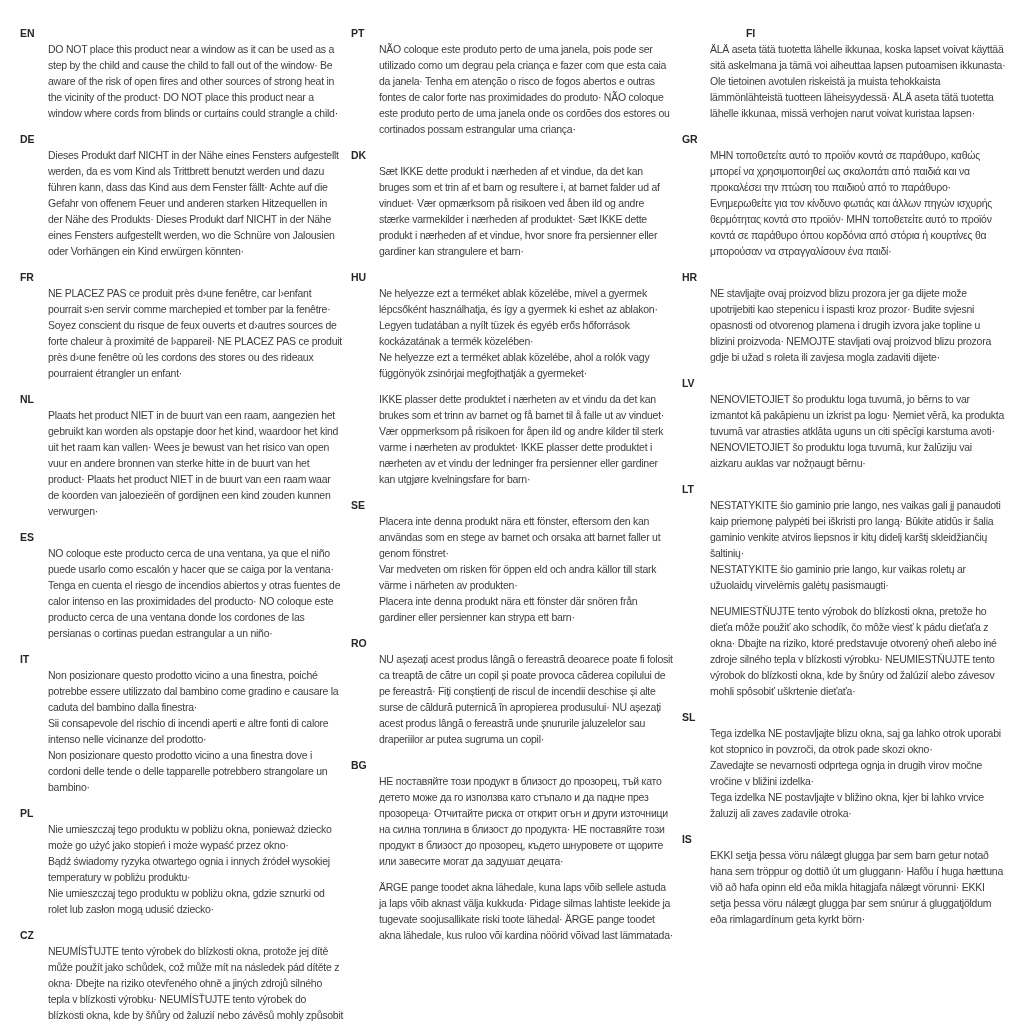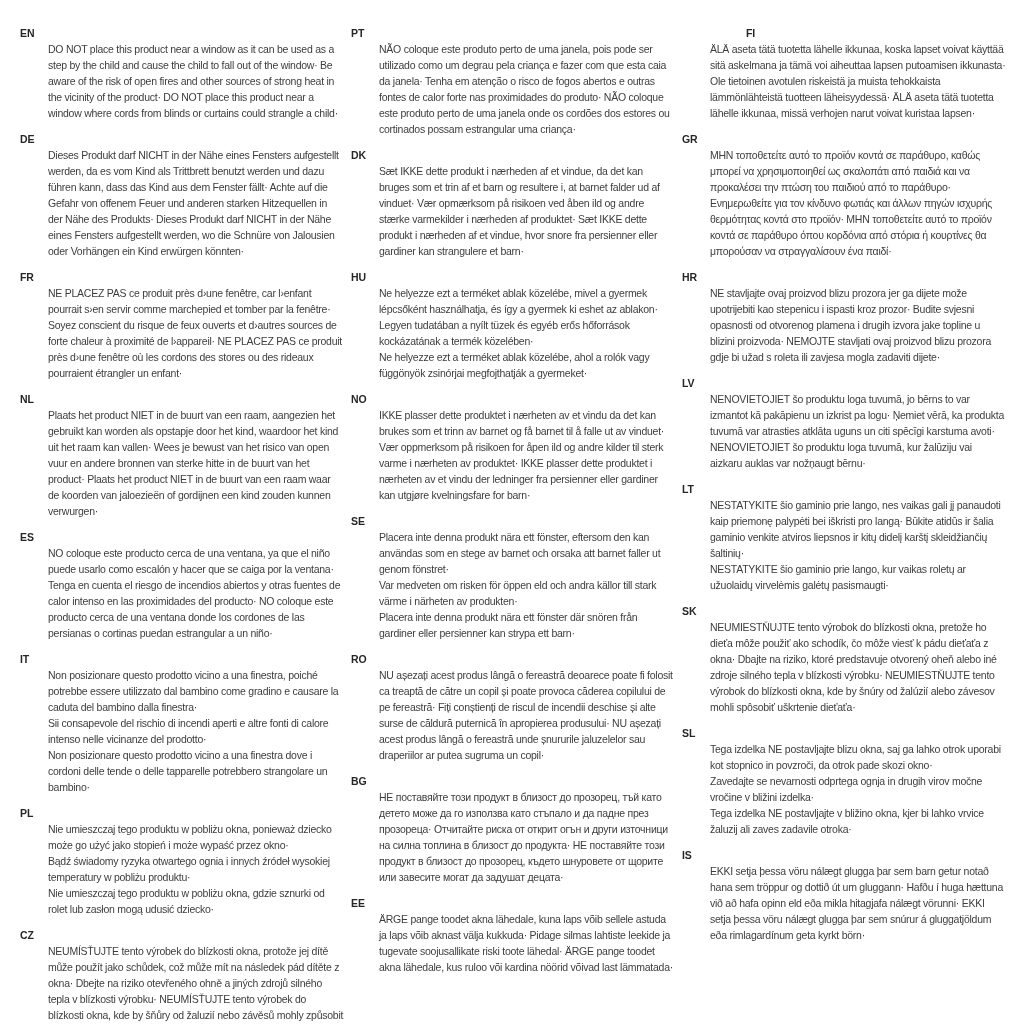--- a/index.html
+++ b/index.html
@@ -100,39 +100,37 @@
       <div class="code">DK</div>
       <div class="text">Sæt IKKE dette produkt i nærheden af et vindue, da det kan bruges som et trin af et barn og resultere i, at barnet falder ud af vinduet· Vær opmærksom på risikoen ved åben ild og andre stærke varmekilder i nærheden af produktet· Sæt IKKE dette produkt i nærheden af et vindue, hvor snore fra persienner eller gardiner kan strangulere et barn·</div>
     </div>
     <div class="section">
       <div class="code">HU</div>
       <div class="text">Ne helyezze ezt a terméket ablak közelébe, mivel a gyermek lépcsőként használhatja, és így a gyermek ki eshet az ablakon·
 Legyen tudatában a nyílt tüzek és egyéb erős hőforrások kockázatának a termék közelében·
 Ne helyezze ezt a terméket ablak közelébe, ahol a rolók vagy függönyök zsinórjai megfojthatják a gyermeket·</div>
     </div>
     <div class="section">
-      <div class="code">NO</div>
       <div class="text">IKKE plasser dette produktet i nærheten av et vindu da det kan brukes som et trinn av barnet og få barnet til å falle ut av vinduet· Vær oppmerksom på risikoen for åpen ild og andre kilder til sterk varme i nærheten av produktet· IKKE plasser dette produktet i nærheten av et vindu der ledninger fra persienner eller gardiner kan utgjøre kvelningsfare for barn·</div>
     </div>
     <div class="section">
       <div class="code">SE</div>
       <div class="text">Placera inte denna produkt nära ett fönster, eftersom den kan användas som en stege av barnet och orsaka att barnet faller ut genom fönstret·
 Var medveten om risken för öppen eld och andra källor till stark värme i närheten av produkten·
 Placera inte denna produkt nära ett fönster där snören från gardiner eller persienner kan strypa ett barn·</div>
     </div>
     <div class="section">
       <div class="code">RO</div>
       <div class="text">NU așezați acest produs lângă o fereastră deoarece poate fi folosit ca treaptă de către un copil și poate provoca căderea copilului de pe fereastră· Fiți conștienți de riscul de incendii deschise și alte surse de căldură puternică în apropierea produsului· NU așezați acest produs lângă o fereastră unde șnururile jaluzelelor sau draperiilor ar putea sugruma un copil·</div>
     </div>
     <div class="section">
       <div class="code">BG</div>
       <div class="text">НЕ поставяйте този продукт в близост до прозорец, тъй като детето може да го използва като стъпало и да падне през прозореца· Отчитайте риска от открит огън и други източници на силна топлина в близост до продукта· НЕ поставяйте този продукт в близост до прозорец, където шнуровете от щорите или завесите могат да задушат децата·</div>
     </div>
     <div class="section">
-      <div class="code">EE</div>
       <div class="text">ÄRGE pange toodet akna lähedale, kuna laps võib sellele astuda ja laps võib aknast välja kukkuda· Pidage silmas lahtiste leekide ja tugevate soojusallikate riski toote lähedal· ÄRGE pange toodet akna lähedale, kus ruloo või kardina nöörid võivad last lämmatada·</div>
     </div>
   </div>
 
   <div class="col">
     <div class="section">
       <div class="code indent">FI</div>
       <div class="text">ÄLÄ aseta tätä tuotetta lähelle ikkunaa, koska lapset voivat käyttää sitä askelmana ja tämä voi aiheuttaa lapsen putoamisen ikkunasta· Ole tietoinen avotulen riskeistä ja muista tehokkaista lämmönlähteistä tuotteen läheisyydessä· ÄLÄ aseta tätä tuotetta lähelle ikkunaa, missä verhojen narut voivat kuristaa lapsen·</div>
     </div>
     <div class="section">
@@ -146,21 +144,20 @@
     <div class="section">
       <div class="code">LV</div>
       <div class="text">NENOVIETOJIET šo produktu loga tuvumā, jo bērns to var izmantot kā pakāpienu un izkrist pa logu· Ņemiet vērā, ka produkta tuvumā var atrasties atklāta uguns un citi spēcīgi karstuma avoti· NENOVIETOJIET šo produktu loga tuvumā, kur žalūziju vai aizkaru auklas var nožņaugt bērnu·</div>
     </div>
     <div class="section">
       <div class="code">LT</div>
       <div class="text">NESTATYKITE šio gaminio prie lango, nes vaikas gali jį panaudoti kaip priemonę palypėti bei iškristi pro langą· Būkite atidūs ir šalia gaminio venkite atviros liepsnos ir kitų didelį karštį skleidžiančių šaltinių·
 NESTATYKITE šio gaminio prie lango, kur vaikas roletų ar užuolaidų virvelėmis galėtų pasismaugti·</div>
     </div>
     <div class="section">
-      <div class="code">SK</div>
       <div class="text">NEUMIESTŇUJTE tento výrobok do blízkosti okna, pretože ho dieťa môže použiť ako schodík, čo môže viesť k pádu dieťaťa z okna· Dbajte na riziko, ktoré predstavuje otvorený oheň alebo iné zdroje silného tepla v blízkosti výrobku· NEUMIESTŇUJTE tento výrobok do blízkosti okna, kde by šnúry od žalúzií alebo závesov mohli spôsobiť uškrtenie dieťaťa·</div>
     </div>
     <div class="section">
       <div class="code">SL</div>
       <div class="text">Tega izdelka NE postavljajte blizu okna, saj ga lahko otrok uporabi kot stopnico in povzroči, da otrok pade skozi okno·
 Zavedajte se nevarnosti odprtega ognja in drugih virov močne vročine v bližini izdelka·
 Tega izdelka NE postavljajte v bližino okna, kjer bi lahko vrvice žaluzij ali zaves zadavile otroka·</div>
     </div>
     <div class="section">
       <div class="code">IS</div>

